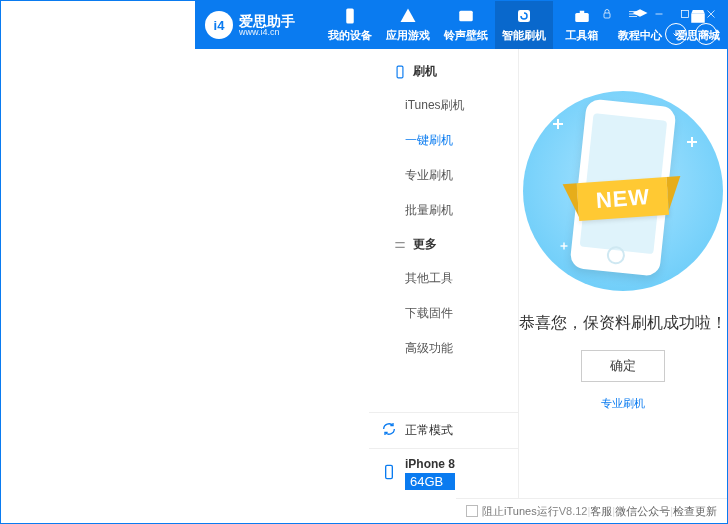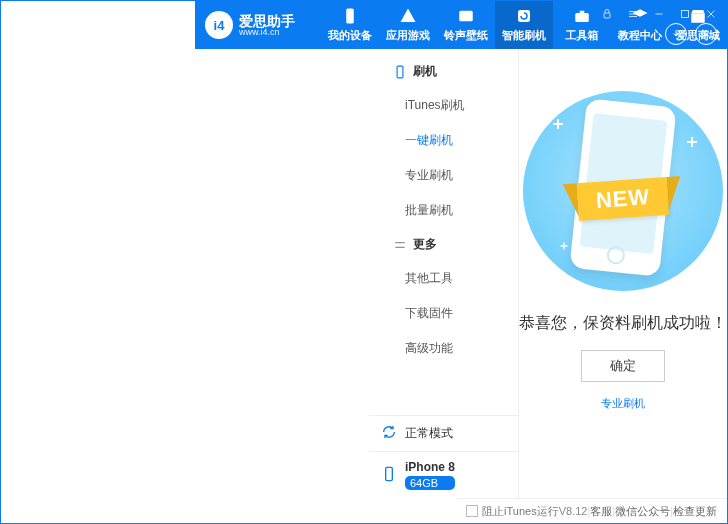--- a/index.html
+++ b/index.html
@@ -27,21 +27,21 @@
   .sidebar { width: 150px; border-right: 1px solid #eee; display: flex; flex-direction: column; font-size: 12px; color: #333; }
   .side-scroll { flex: 1; overflow: hidden; padding-top: 6px; }
   .side-section-title { display: flex; align-items: center; padding: 8px 24px; color: #333; font-weight: bold; }
   .side-section-title .iconbox { width: 14px; height: 14px; margin-right: 6px; display:flex; align-items:center; justify-content:center; }
   .side-section-title svg { width: 14px; height: 14px; }
   .side-item { padding: 9px 10px 9px 36px; cursor: pointer; color: #555; }
   .side-item.active { color: #0a7bf0; }
   .side-block { padding: 8px 12px; border-top: 1px solid #eee; display: flex; align-items: center; gap: 8px; }
   .side-block svg { width: 16px; height: 16px; }
   .side-block .label { font-size: 12px; }
-  .badge { display:inline-block; font-size: 11px; padding: 1px 5px; border-radius: 5px; background: #0a7bf0; color: #fff; margin-top: 2px; }
+  .badge { display:inline-block; font-size: 13px; padding: 1px 5px; border-radius: 0; background: #0a7bf0; color: #fff; margin-top: 2px; }
   .device-block .info { display:flex; flex-direction:column; }
   .redbox { border: 2px solid #d43a2f; margin: 4px; padding: 8px 6px; display: flex; gap: 14px; align-items: center; }
   .chk { display: flex; align-items: center; gap: 4px; font-size: 11px; color: #777; cursor: pointer; }
   .chk .box { width: 12px; height: 12px; border: 1px solid #bbb; background: #fff; }
 
   .main { flex: 1; display: flex; flex-direction: column; align-items: center; background: #fff; }
   .illustration { margin-top: 42px; width: 200px; height: 200px; position: relative; }
   .illus-circle { position:absolute; inset:0; border-radius:50%; background: radial-gradient(circle at 50% 45%, #a9e4ff 0%, #7cd3fb 60%, #5ec6f5 100%); }
   .phone { position:absolute; left:50%; top:50%; transform: translate(-50%,-52%) rotate(6deg); width: 90px; height: 170px; background:#fff; border-radius: 14px; box-shadow: 0 4px 10px rgba(0,0,0,0.1); }
   .phone::before { content:""; position:absolute; top:14px; left:8px; right:8px; bottom:22px; background:#dff3fb; border-radius:4px; }

